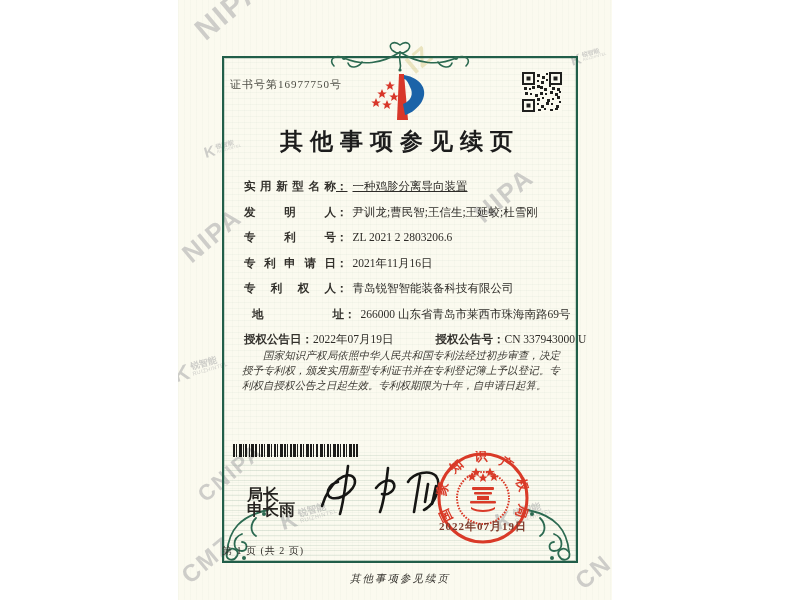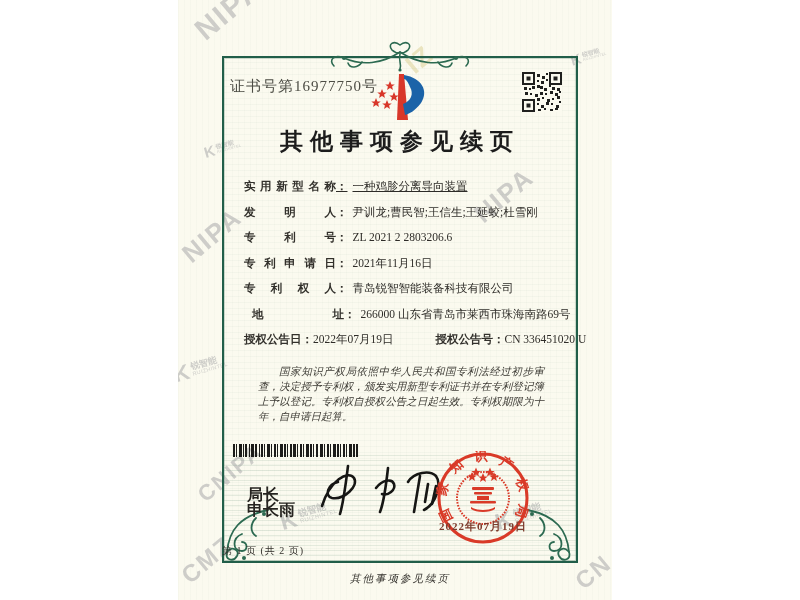--- a/index.html
+++ b/index.html
@@ -38,39 +38,39 @@
   .texture{
     position:absolute;left:46px;top:58px;width:352px;height:503px;
     background:repeating-linear-gradient(0deg,rgba(110,150,125,.05) 0 1px,transparent 1px 6px);
     pointer-events:none;
   }
   .top-orn{position:absolute;left:144px;top:38px;}
   .corner{position:absolute;}
   .corner.left{left:42px;top:506px;}
   .corner.right{left:346px;top:506px;transform:scaleX(-1);}
   
-  .cert-no{position:absolute;left:52px;top:77px;font-size:15px;color:#4c4c44;letter-spacing:1px;}
+  .cert-no{position:absolute;left:52px;top:77px;font-size:11px;color:#4c4c44;letter-spacing:1px;}
   .qr{position:absolute;left:344px;top:72px;}
   .logo{position:absolute;left:188px;top:73px;}
   .title{
     position:absolute;left:44px;top:126px;width:356px;text-align:center;
     font-size:23px;font-weight:bold;color:#1c1c1c;letter-spacing:7px;white-space:nowrap;
   }
   
   .frow{position:absolute;left:66px;font-size:11.5px;color:#2e2c28;white-space:nowrap;}
   .flabel{display:inline-block;width:92px;text-align:justify;text-align-last:justify;font-weight:bold;color:#33312c;}
   .fcolon{font-weight:bold;color:#33312c;}
   .fvalue{margin-left:5px;}
   .grantrow{position:absolute;left:66px;font-size:11.5px;color:#2e2c28;white-space:nowrap;}
   .grantrow .glabel{font-weight:bold;color:#33312c;}
   .grantrow .sep{display:inline-block;width:42px;}
   
   .paras{position:absolute;left:64px;top:348px;width:318px;font-size:10.5px;line-height:15px;
          color:#3c3a34;font-style:italic;text-align:justify;}
-  .paras p{margin:16px;text-indent:2em;}
+  .paras p{margin:0;text-indent:2em;}
   
   .barcode{position:absolute;left:55px;top:444px;}
   .signoff{position:absolute;left:69px;top:487px;font-size:16px;color:#262420;line-height:15px;font-weight:bold;}
   .signature{position:absolute;left:126px;top:460px;}
   .seal{position:absolute;left:258px;top:451px;width:94px;height:94px;}
   .seal svg{position:absolute;left:0;top:0;}
   .seal-date{position:absolute;left:-6px;top:68px;width:106px;text-align:center;font-size:11px;
              font-weight:bold;color:#7d3b2c;letter-spacing:1px;}
   .page-info{position:absolute;left:44px;top:544px;width:356px;text-align:left;font-size:10px;color:#33312c;letter-spacing:1px;}
   .continuation{position:absolute;left:44px;top:572px;width:356px;text-align:center;font-size:10.5px;
@@ -242,21 +242,21 @@
   <div class="frow" style="top:256px;">
     <span class="flabel">专利申请日</span><span class="fcolon">：</span><span class="fvalue">2021年11月16日</span>
   </div>
   <div class="frow" style="top:281px;">
     <span class="flabel">专利权人</span><span class="fcolon">：</span><span class="fvalue">青岛锐智智能装备科技有限公司</span>
   </div>
   <div class="frow" style="top:307px;margin-left:8px;">
     <span class="flabel">地址</span><span class="fcolon">：</span><span class="fvalue">266000 山东省青岛市莱西市珠海南路69号</span>
   </div>
   <div class="grantrow" style="top:332px;">
-    <span class="glabel">授权公告日</span><span class="glabel">：</span><span>2022年07月19日</span><span class="sep"></span><span class="glabel">授权公告号</span><span class="glabel">：</span><span>CN 336451020 U</span>
+    <span class="glabel">授权公告日</span><span class="glabel">：</span><span>2022年07月19日</span><span class="sep"></span><span class="glabel">授权公告号</span><span class="glabel">：</span><span>CN 337943000 U</span>
   </div>
 
   <div class="paras">
     <p>国家知识产权局依照中华人民共和国专利法经过初步审查，决定授予专利权，颁发实用新型专利证书并在专利登记簿上予以登记。专利权自授权公告之日起生效。专利权期限为十年，自申请日起算。</p>
   </div>
 
   <svg class="barcode" width="125" height="13" viewBox="0 0 125 13">
     <g fill="#1c1c1a">
       <rect x="0" y="0" width="2" height="13"></rect>
         <rect x="3" y="0" width="1" height="13"></rect>

